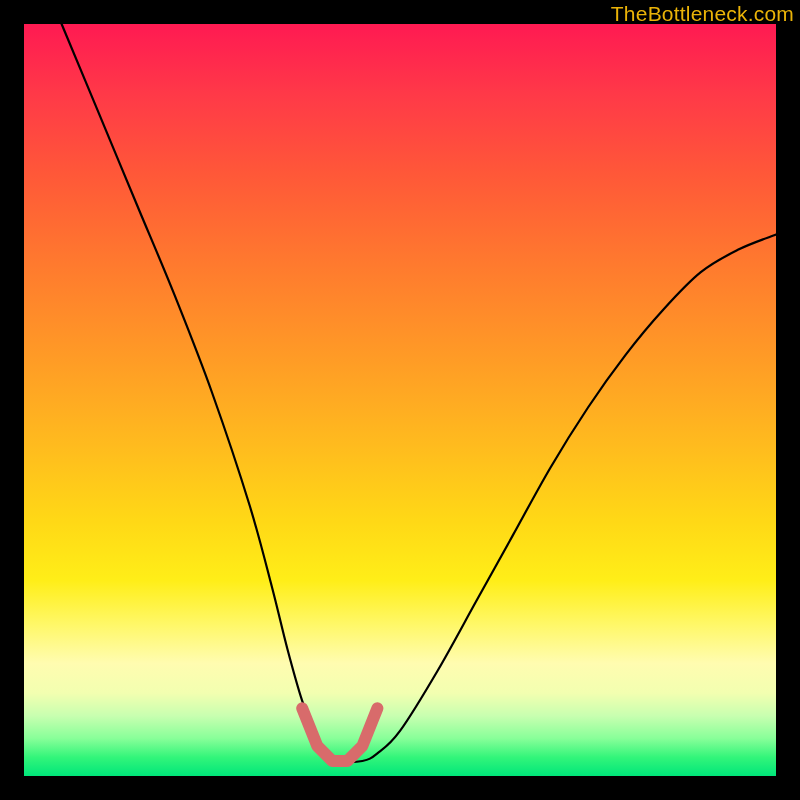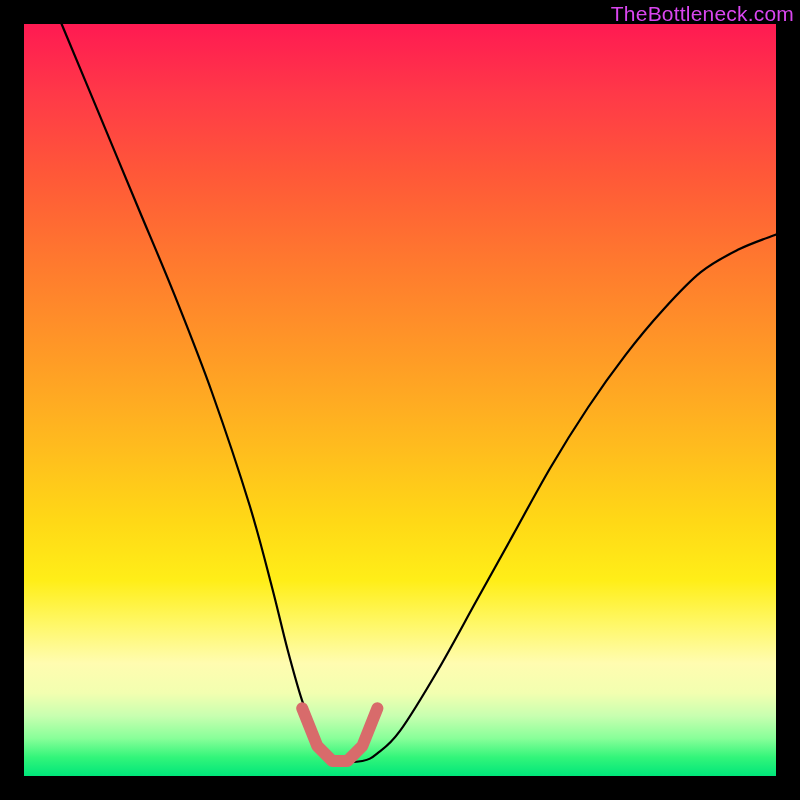--- a/index.html
+++ b/index.html
@@ -40,21 +40,21 @@
       #f2ffb0 89%,
       #c8ffb0 92%,
       #88ff99 95%,
       #33f57a 97.5%,
       #00e67a 100%);
   }
   .watermark {
     position: absolute;
     top: 2px;
     right: 6px;
-    color: #d946ef;
+    color: #eab308;
     font-size: 21px;
     letter-spacing: 0.2px;
     font-weight: 500;
   }
   svg.curve {
     position: absolute;
     left: 24px;
     top: 24px;
     width: 752px;
     height: 752px;

